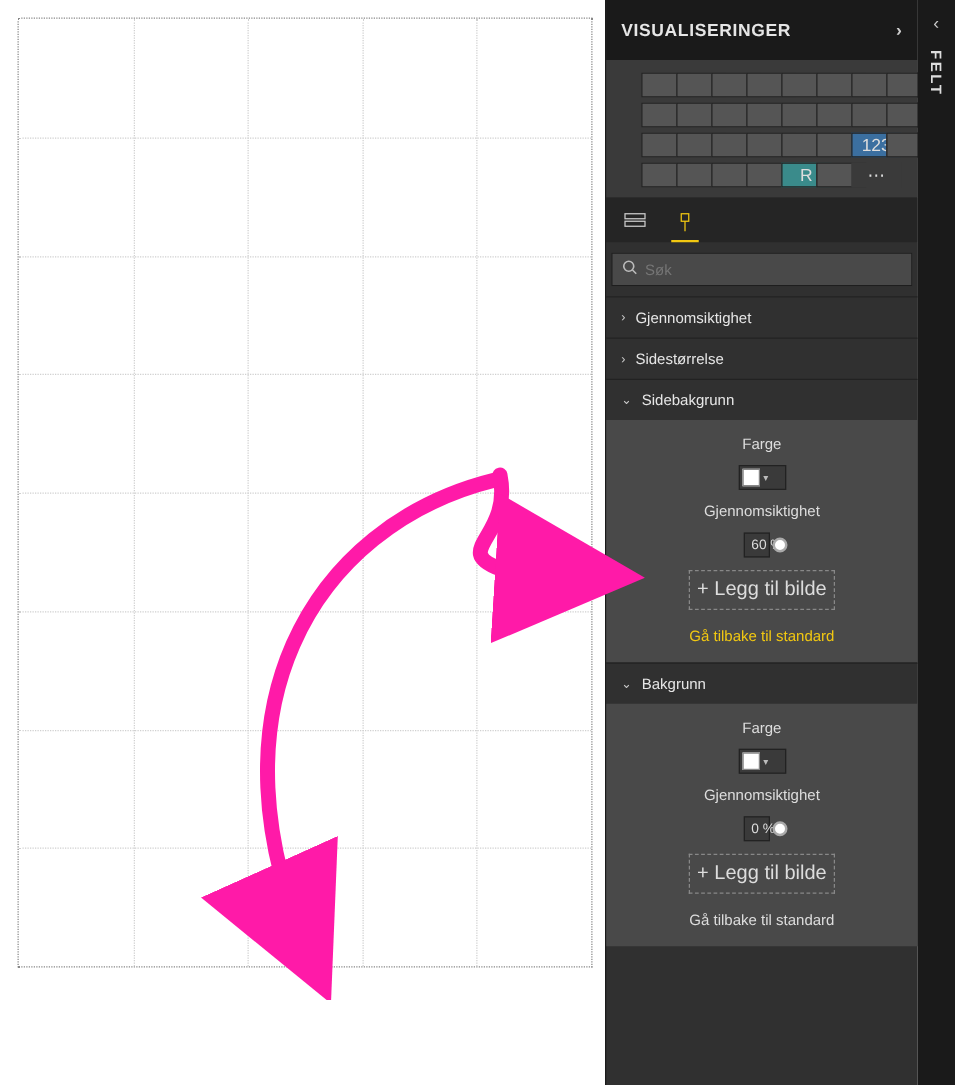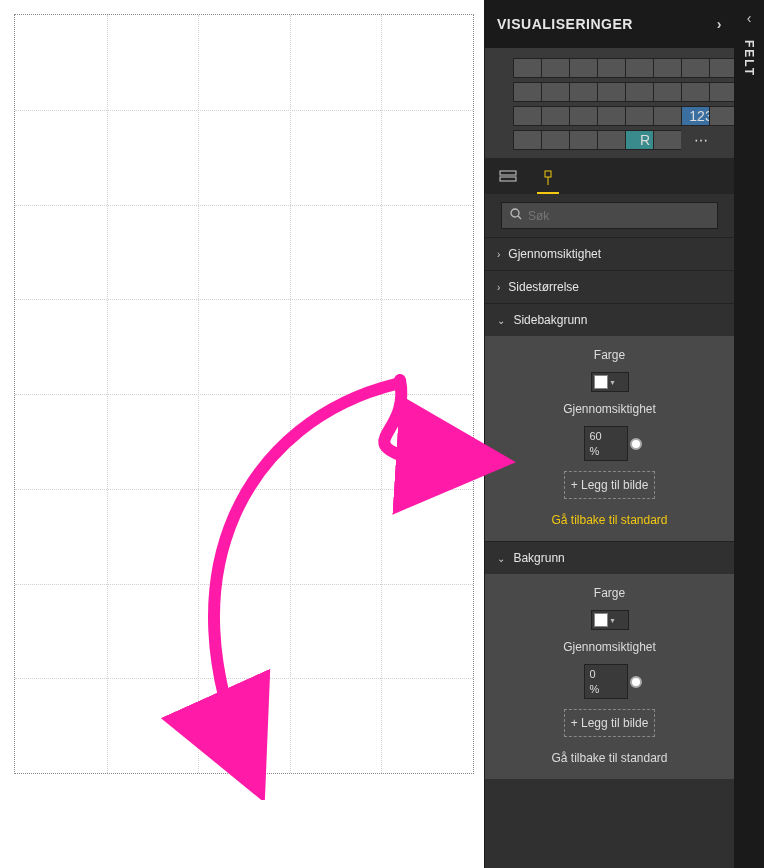--- a/index.html
+++ b/index.html
@@ -80,21 +80,21 @@
 }
 .tab {
   padding: 6px 2px;
   cursor: pointer;
   border-bottom: 2px solid transparent;
 }
 .tab svg { display: block; }
 .tab.active { border-bottom: 2px solid #f2c811; }
 
 .search-row {
-  padding: 8px 16px;
+  padding: 8px 4px;
   background: #303030;
 }
 .search-box {
   background: #494949;
   border: 1px solid #1e1e1e;
   padding: 5px 8px;
   display: flex;
   align-items: center;
   gap: 6px;
   color: #bbb;
@@ -137,23 +137,22 @@
 
 .slider-row { display: flex; align-items: center; gap: 8px; }
 .num-box {
   background: #3a3a3a;
   border: 1px solid #222;
   padding: 3px 5px;
   font-size: 11px;
   color: #ddd;
   display: flex;
   gap: 3px;
-  width: 44px;
+  width: 21px;
   justify-content: space-between;
-  flex-direction: column;
 }
 .slider {
   flex: 1;
   position: relative;
   height: 14px;
   cursor: pointer;
 }
 .track {
   position: absolute; top: 50%; left: 0; right: 0;
   height: 2px; background: #ddd; transform: translateY(-50%);
@@ -164,21 +163,21 @@
   background: #fff; border: 2px solid #aaa;
   transform: translate(-50%, -50%);
 }
 
 .add-btn {
   border: 1px dashed #888;
   background: transparent;
   color: #ddd;
   padding: 6px;
   text-align: center;
-  font-size: 12px;
+  font-size: 16px;
   cursor: pointer;
 }
 .reset-link {
   text-align: right;
   font-size: 12px;
   cursor: pointer;
   padding-top: 4px;
 }
 .reset-link.accent { color: #f2c811; }
 .reset-link.plain { color: #ddd; }

